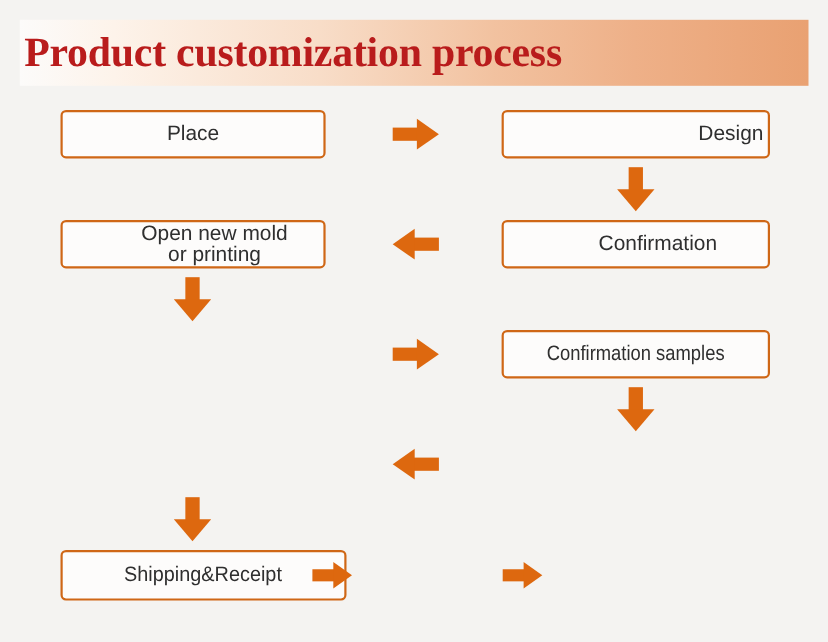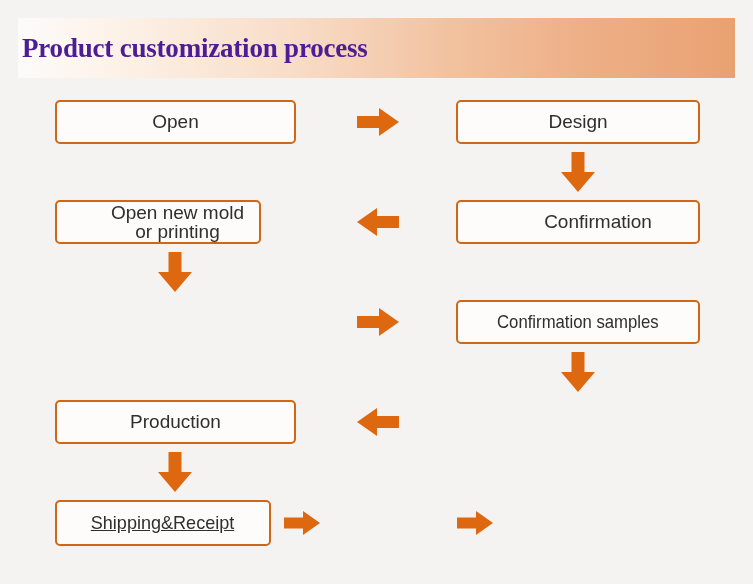--- a/index.html
+++ b/index.html
@@ -44,23 +44,23 @@
 
   .header-title {
     position: absolute;
     left: 22px;
     top: 20px;
     height: 56px;
     display: flex;
     align-items: center;
     font-family: "Liberation Serif", "DejaVu Serif", serif;
     font-weight: bold;
-    font-size: 27px;
+    font-size: 38px;
     letter-spacing: -0.2px;
-    color: #4c1d95;
+    color: #b91c1c;
     white-space: nowrap;
   }
 
   
   .node {
     position: absolute;
     box-sizing: border-box;
     background: #fdfcfb;
     border: 2px solid #cf6716;
     border-radius: 5px;
@@ -145,38 +145,38 @@
 </style>
 </head>
 <body>
 
 <div id="canvas">
 
   <div class="header-band"></div>
   <div class="header-title">Product customization process</div>
 
   <div class="node" style="left:55px; top:100px; width:241px; height:44px;">
-    <span class="label">Open</span>
+    <span class="label">Place</span>
   </div>
 
   <div class="arrow right" style="left:357px; top:108px; width:42px; height:28px;">
     <span class="tail" style="width:24px; height:12px;"></span>
     <span class="head" style="border-top:14px solid transparent; border-bottom:14px solid transparent; border-left:20px solid #dd680f;"></span>
   </div>
 
-  <div class="node" style="left:456px; top:100px; width:244px; height:44px;">
+  <div class="node" style="left:456px; top:100px; width:244px; height:44px;justify-content:flex-end;">
     <span class="label">Design</span>
   </div>
 
   <div class="arrow down" style="left:561px; top:152px; width:34px; height:40px;">
     <span class="tail" style="width:13px; height:22px;"></span>
     <span class="head" style="border-left:17px solid transparent; border-right:17px solid transparent; border-top:20px solid #dd680f;"></span>
   </div>
 
-  <div class="node two-line" style="left:55px; top:200px; width:206px; height:44px;padding-left:39px;">
+  <div class="node two-line" style="left:55px; top:200px; width:241px; height:44px;padding-left:39px;">
     <span class="label">Open new mold
 or printing</span>
   </div>
 
   <div class="arrow left" style="left:357px; top:208px; width:42px; height:28px;">
     <span class="tail" style="width:24px; height:12px;"></span>
     <span class="head" style="border-top:14px solid transparent; border-bottom:14px solid transparent; border-right:20px solid #dd680f;"></span>
   </div>
 
   <div class="node" style="left:456px; top:200px; width:244px; height:44px;padding-left:40px;">
@@ -196,36 +196,33 @@
 
   <div class="node condensed" style="left:456px; top:300px; width:244px; height:44px;">
     <span class="label">Confirmation samples</span>
   </div>
 
   <div class="arrow down" style="left:561px; top:352px; width:34px; height:40px;">
     <span class="tail" style="width:13px; height:22px;"></span>
     <span class="head" style="border-left:17px solid transparent; border-right:17px solid transparent; border-top:20px solid #dd680f;"></span>
   </div>
 
-  <div class="node" style="left:55px; top:400px; width:241px; height:44px;">
-    <span class="label">Production</span>
-  </div>
 
   <div class="arrow left" style="left:357px; top:408px; width:42px; height:28px;">
     <span class="tail" style="width:24px; height:12px;"></span>
     <span class="head" style="border-top:14px solid transparent; border-bottom:14px solid transparent; border-right:20px solid #dd680f;"></span>
   </div>
 
 
   <div class="arrow down" style="left:158px; top:452px; width:34px; height:40px;">
     <span class="tail" style="width:13px; height:22px;"></span>
     <span class="head" style="border-left:17px solid transparent; border-right:17px solid transparent; border-top:20px solid #dd680f;"></span>
   </div>
 
-  <div class="node tight" style="left:55px; top:500px; width:216px; height:46px;text-decoration:underline;">
+  <div class="node tight" style="left:55px; top:500px; width:260px; height:46px;">
     <span class="label">Shipping&amp;Receipt</span>
   </div>
 
   <div class="arrow right" style="left:284px; top:511px; width:36px; height:24px;">
     <span class="tail" style="width:20px; height:11px;"></span>
     <span class="head" style="border-top:12px solid transparent; border-bottom:12px solid transparent; border-left:17px solid #dd680f;"></span>
   </div>
 
 
   <div class="arrow right" style="left:457px; top:511px; width:36px; height:24px;">

